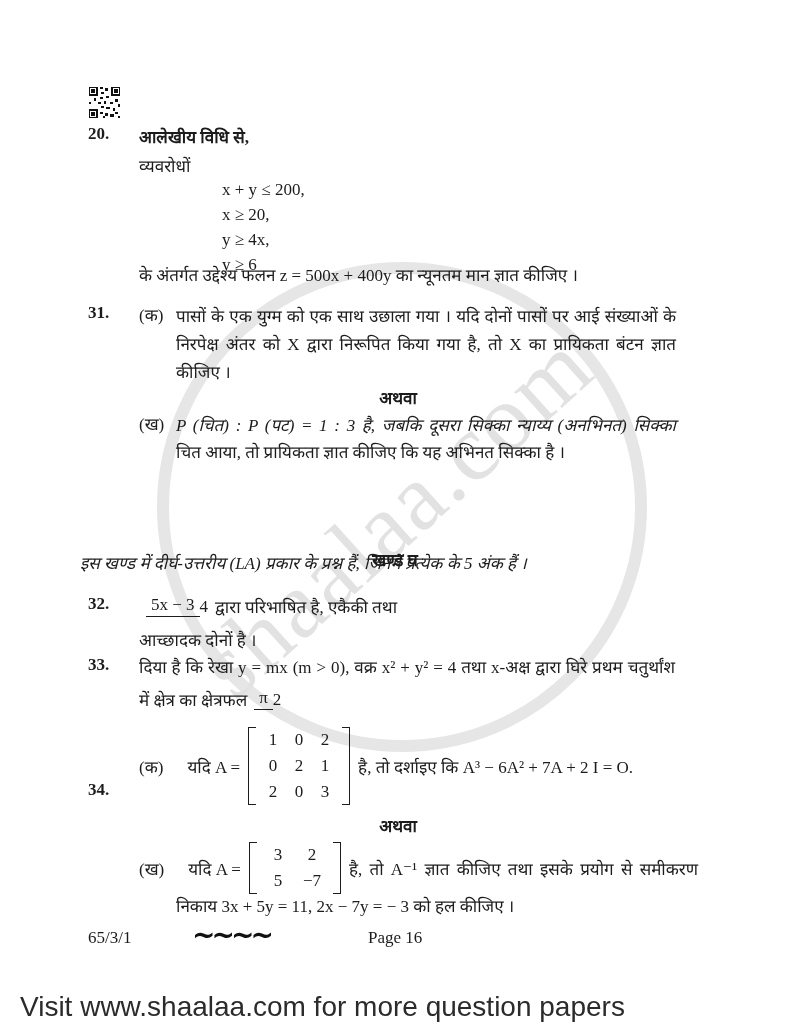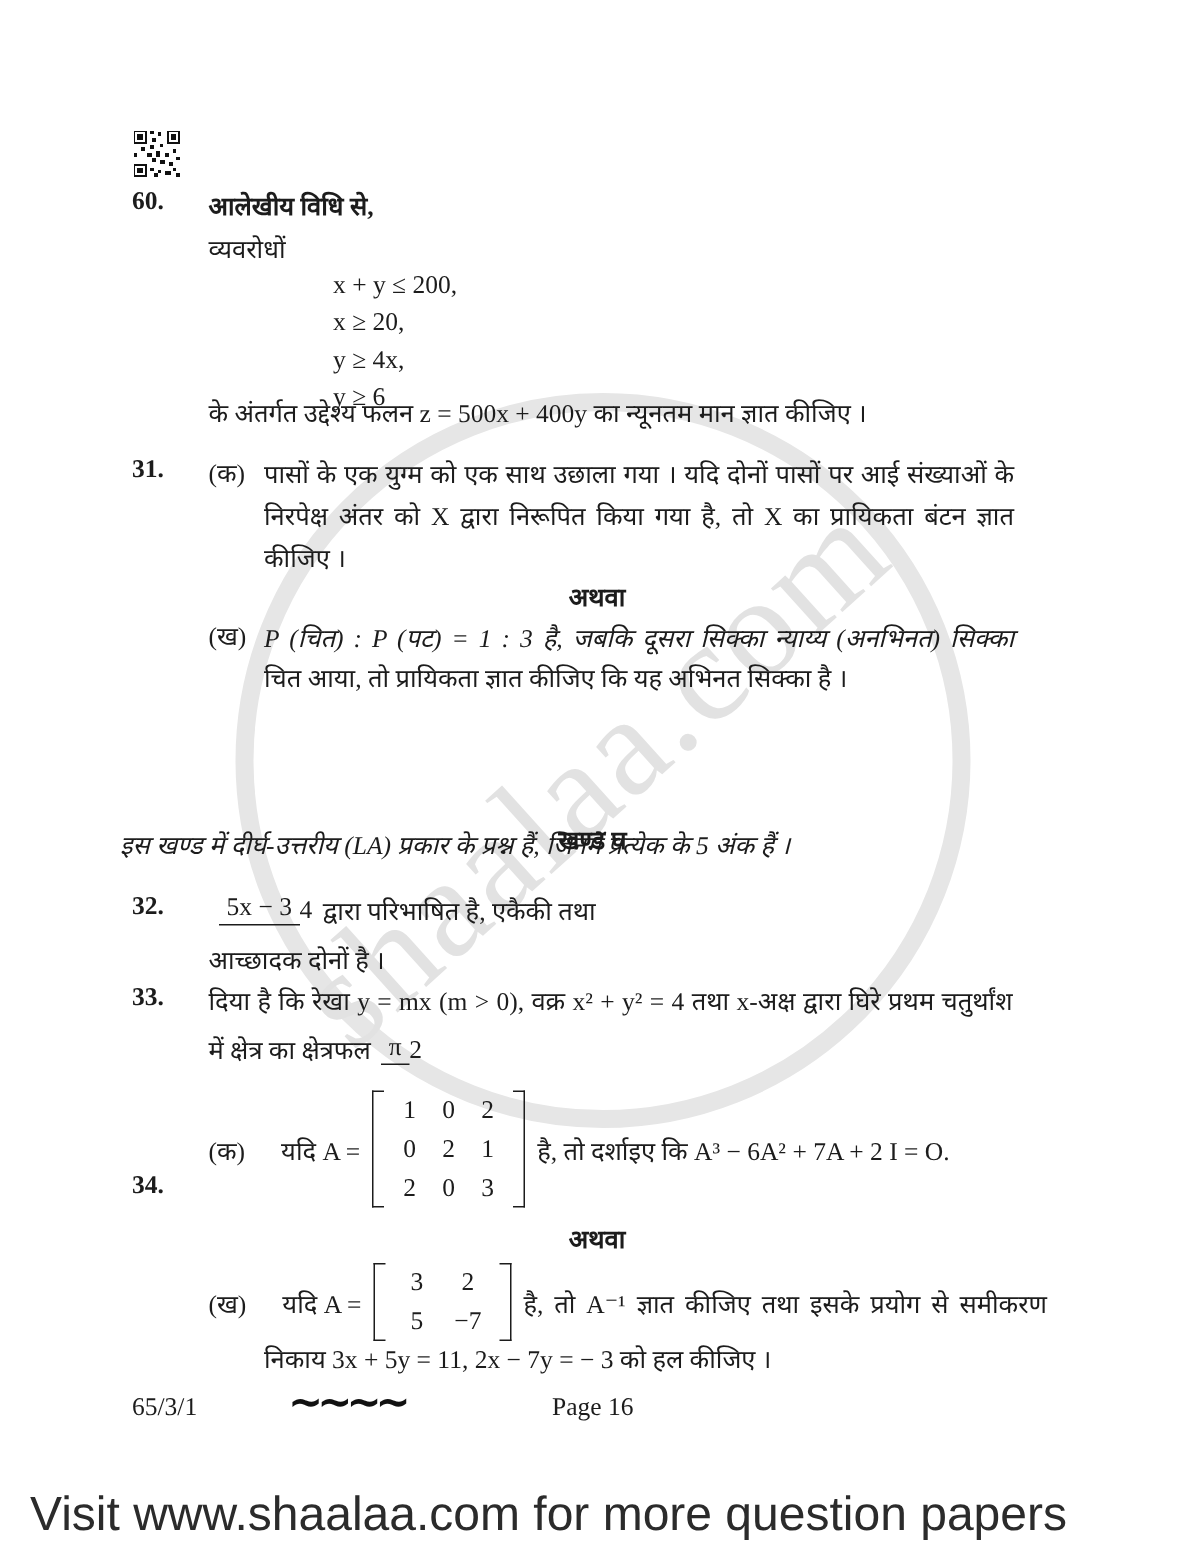--- a/index.html
+++ b/index.html
@@ -52,21 +52,21 @@
   .cells.c2{grid-template-columns:repeat(2,34px);}
 
   .flexrow{display:flex;align-items:center;}
 
   .footer-squiggle{
     font-weight:700;font-size:28px;letter-spacing:-4px;color:#111;
     font-family:"DejaVu Sans","Liberation Sans",sans-serif;
   }
   .caption{
     font-family:"Liberation Sans","DejaVu Sans",sans-serif;
-    font-size:32px;color:#2b2b2b;
+    font-size:28px;color:#2b2b2b;
   }
 </style>
 </head>
 <body>
 
 <div class="page">
 
   <div class="wm-circle"></div>
   <div class="wm-text">shaalaa.com</div>
 
@@ -101,21 +101,21 @@
           <rect x="19" y="17" width="2" height="2"></rect>
         <rect x="9" y="20" width="2" height="2"></rect>
           <rect x="13" y="21" width="2" height="2"></rect>
           <rect x="17" y="22" width="3" height="2"></rect>
         <rect x="21" y="20" width="2" height="2"></rect>
           <rect x="23" y="23" width="2" height="2"></rect>
           <rect x="11" y="23" width="2" height="2"></rect>
       </g>
     </svg>
 
-    <div class="abs bold" style="left:88px;top:124px;">60.</div>
+    <div class="abs bold" style="left:88px;top:124px;">20.</div>
     <div class="abs line" style="left:139px;top:124px;font-weight:bold;">आलेखीय विधि से,</div>
     <div class="abs line" style="left:139px;top:153px;">व्यवरोधों</div>
     <div class="abs constraints" style="left:222px;top:177px;">
       <div>x + y ≤ 200,</div>
       <div>x ≥ 20,</div>
       <div>y ≥ 4x,</div>
       <div>y ≥ 6</div>
     </div>
     <div class="abs line" style="left:139px;top:262px;">के अंतर्गत उद्देश्य फलन z = 500x + 400y का न्यूनतम मान ज्ञात कीजिए ।</div>
 

